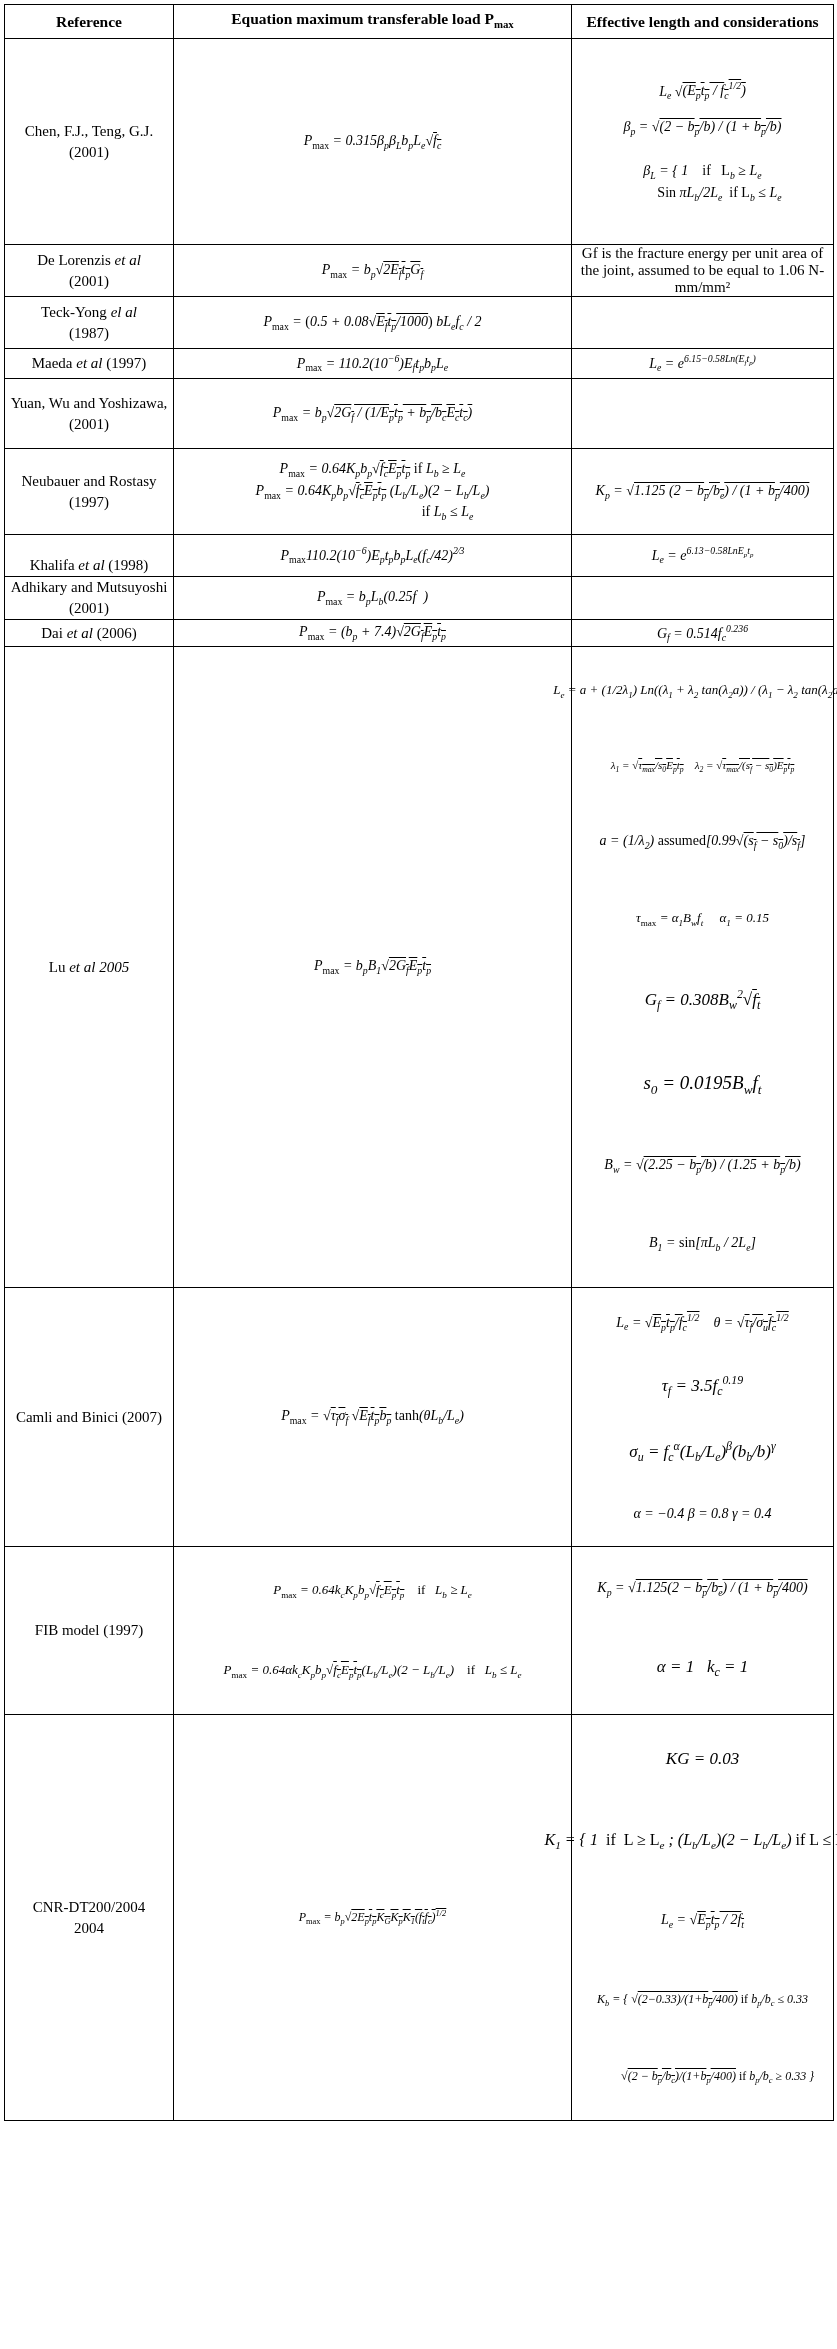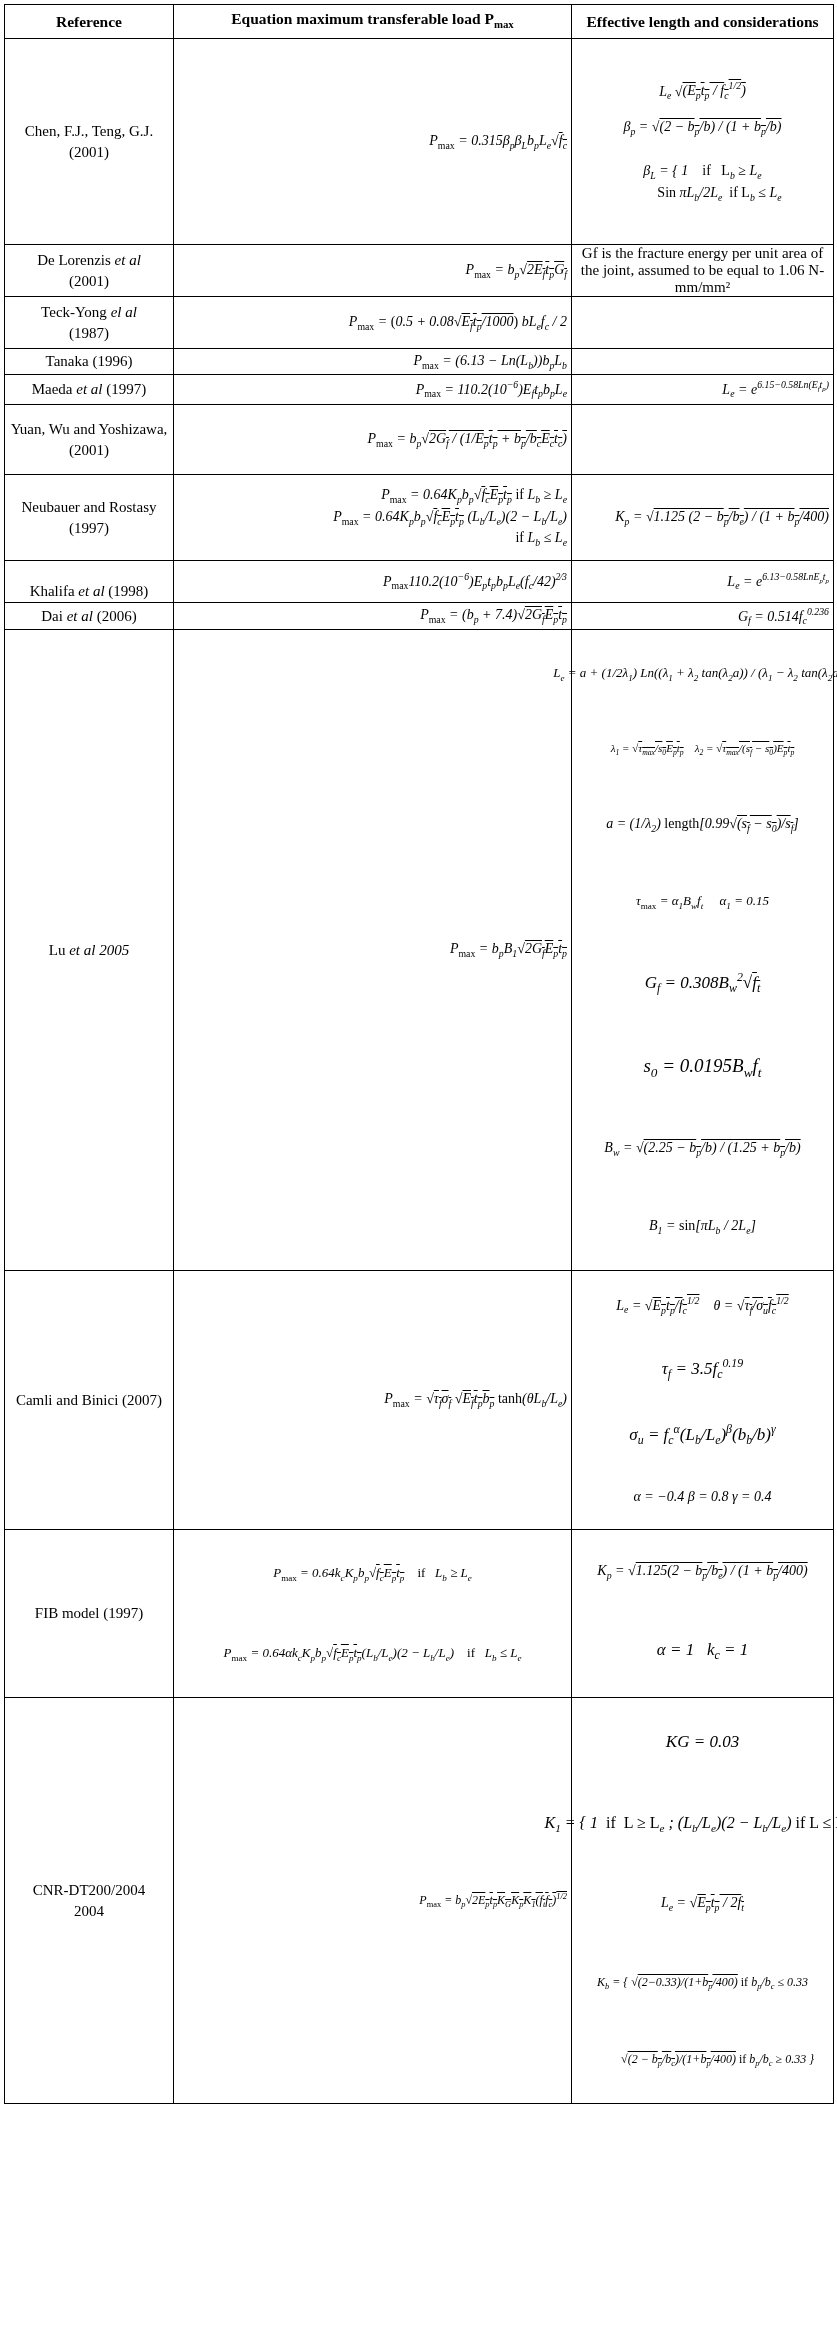--- a/index.html
+++ b/index.html
@@ -3,21 +3,21 @@
 <meta charset="utf-8">
 <style>
   html, body { margin:0; padding:0; background:#fff; }
   body { width:837px; height:2349px; position:relative; font-family:"Liberation Serif", serif; color:#000; overflow:hidden; }
   table { position:absolute; left:4px; top:4px; border-collapse:collapse; table-layout:fixed; width:829px; }
   td, th { border:1.5px solid #000; padding:0 4px; vertical-align:middle; text-align:center; }
   th { font-weight:bold; font-size:15.5px; line-height:17px; height:33px; }
   td.ref { font-size:15px; line-height:21px;margin-top:24px; }
   td.eq, td.cons { font-size:14px; }
   i, .it { font-style:italic; }
-  .math { font-family:"Liberation Serif", serif; font-style:italic; white-space:nowrap;text-align:right; }
+  .math { font-family:"Liberation Serif", serif; font-style:italic; white-space:nowrap; }
   .math .up { font-style:normal; }
   .stack { display:flex; flex-direction:column; align-items:center; justify-content:space-around; height:100%; }
   .line { display:block; margin:4px 0; white-space:nowrap; }
   .big { font-size:17px; }
   .small { font-size:11px; }
   sub, sup { font-size:70%; }
   .left { text-align:center; }
 </style>
 </head>
 <body>
@@ -54,25 +54,20 @@
       <td class="cons" style="font-size:15px;line-height:17px">Gf is the fracture energy per unit area of the joint, assumed to be equal to 1.06 N-mm/mm²</td>
     </tr>
 
     <tr style="height:52px">
       <td class="ref">Teck-Yong <i>el al</i><br>(1987)</td>
       <td class="eq math">P<sub class="up">max</sub> = <span class="up">(</span>0.5 + 0.08√<span style="text-decoration:overline">E<sub>f</sub>t<sub>p</sub>/1000</span><span class="up">)</span> bL<sub>e</sub>f<sub>c</sub> / 2</td>
       <td class="cons"></td>
     </tr>
 
 
-    <tr style="height:26px">
-      <td class="ref">Tanaka (1996)</td>
-      <td class="eq math">P<sub class="up">max</sub> = (6.13 − Ln(L<sub>b</sub>))b<sub>p</sub>L<sub>b</sub></td>
-      <td class="cons"></td>
-    </tr>
 
     <tr style="height:30px">
       <td class="ref">Maeda <i>et al</i> (1997)</td>
       <td class="eq math">P<sub class="up">max</sub> = 110.2(10<sup>−6</sup>)E<sub>f</sub>t<sub>p</sub>b<sub>p</sub>L<sub>e</sub></td>
       <td class="cons math">L<sub>e</sub> = e<sup>6.15−0.58Ln(E<sub>f</sub>t<sub>p</sub>)</sup></td>
     </tr>
 
     <tr style="height:70px">
       <td class="ref">Yuan, Wu and Yoshizawa, (2001)</td>
       <td class="eq math">P<sub class="up">max</sub> = b<sub>p</sub>√<span style="text-decoration:overline">2G<sub>f</sub> / (1/E<sub>p</sub>t<sub>p</sub> + b<sub>p</sub>/b<sub>c</sub>E<sub>c</sub>t<sub>c</sub>)</span></td>
@@ -88,35 +83,40 @@
       </td>
       <td class="cons math big">K<sub>p</sub> = √<span style="text-decoration:overline">1.125 (2 − b<sub>p</sub>/b<sub>e</sub>) / (1 + b<sub>p</sub>/400)</span></td>
     </tr>
 
     <tr style="height:42px">
       <td class="ref" style="vertical-align:bottom">Khalifa <i>et al</i> (1998)</td>
       <td class="eq math">P<sub class="up">max</sub>110.2(10<sup>−6</sup>)E<sub>p</sub>t<sub>p</sub>b<sub>p</sub>L<sub>e</sub>(f<sub>c</sub>/42)<sup>2⁄3</sup></td>
       <td class="cons math big">L<sub>e</sub> = e<sup>6.13−0.58LnE<sub>p</sub>t<sub>p</sub></sup></td>
     </tr>
 
+    <tr style="height:35px">
+      <td class="ref">Adhikary and Mutsuyoshi (2001)</td>
+      <td class="eq math">P<sub class="up">max</sub> = b<sub>p</sub>L<sub>b</sub>(0.25f &nbsp;)</td>
+      <td class="cons"></td>
+    </tr>
 
     <tr style="height:27px">
       <td class="ref">Dai <i>et al</i> (2006)</td>
       <td class="eq math">P<sub class="up">max</sub> = (b<sub>p</sub> + 7.4)√<span style="text-decoration:overline">2G<sub>f</sub>E<sub>p</sub>t<sub>p</sub></span></td>
       <td class="cons math big">G<sub>f</sub> = 0.514f<sub>c</sub><sup>0.236</sup></td>
     </tr>
 
     <tr style="height:641px">
       <td class="ref">Lu <i>et al 2005</i></td>
       <td class="eq math">P<sub class="up">max</sub> = b<sub>p</sub>B<sub>1</sub>√<span style="text-decoration:overline">2G<sub>f</sub>E<sub>p</sub>t<sub>p</sub></span></td>
       <td class="cons math">
         <div class="stack" style="height:630px">
           <span class="line" style="font-size:13px">L<sub>e</sub> = a + (1/2λ<sub>1</sub>) Ln((λ<sub>1</sub> + λ<sub>2</sub> tan(λ<sub>2</sub>a)) / (λ<sub>1</sub> − λ<sub>2</sub> tan(λ<sub>2</sub>a)))</span>
           <span class="line small">λ<sub>1</sub> = √<span style="text-decoration:overline">τ<sub>max</sub>/s<sub>0</sub>E<sub>p</sub>t<sub>p</sub></span> &nbsp;&nbsp; λ<sub>2</sub> = √<span style="text-decoration:overline">τ<sub>max</sub>/(s<sub>f</sub> − s<sub>0</sub>)E<sub>p</sub>t<sub>p</sub></span></span>
-          <span class="line">a = (1/λ<sub>2</sub>) <span class="up">length</span>[0.99√<span style="text-decoration:overline">(s<sub>f</sub> − s<sub>0</sub>)/s<sub>f</sub></span>]</span>
+          <span class="line">a = (1/λ<sub>2</sub>) <span class="up">assumed</span>[0.99√<span style="text-decoration:overline">(s<sub>f</sub> − s<sub>0</sub>)/s<sub>f</sub></span>]</span>
           <span class="line" style="font-size:13px">τ<sub class="up">max</sub> = α<sub>1</sub>B<sub>w</sub>f<sub>t</sub> &nbsp;&nbsp;&nbsp; α<sub>1</sub> = 0.15</span>
           <span class="line big">G<sub>f</sub> = 0.308B<sub>w</sub><sup>2</sup>√<span style="text-decoration:overline">f<sub>t</sub></span></span>
           <span class="line" style="font-size:19px">s<sub>0</sub> = 0.0195B<sub>w</sub>f<sub>t</sub></span>
           <span class="line">B<sub>w</sub> = √<span style="text-decoration:overline">(2.25 − b<sub>p</sub>/b) / (1.25 + b<sub>p</sub>/b)</span></span>
           <span class="line">B<sub>1</sub> = <span class="up">sin</span>[πL<sub>b</sub> / 2L<sub>e</sub>]</span>
         </div>
       </td>
     </tr>
 
     <tr style="height:259px">

